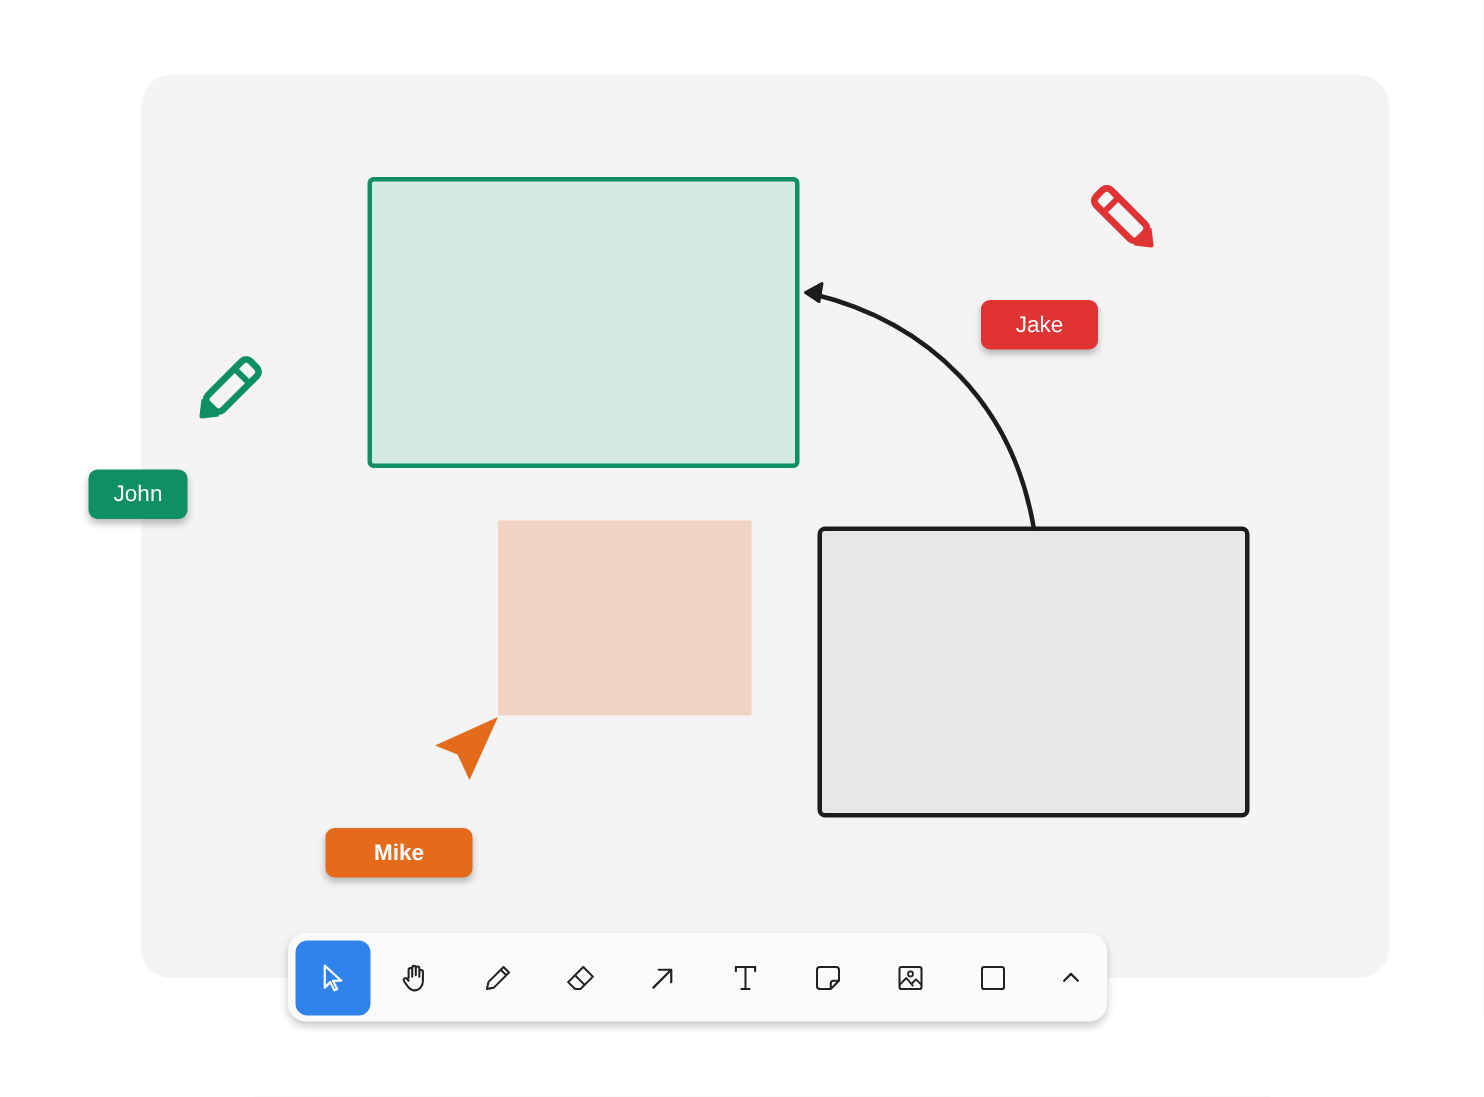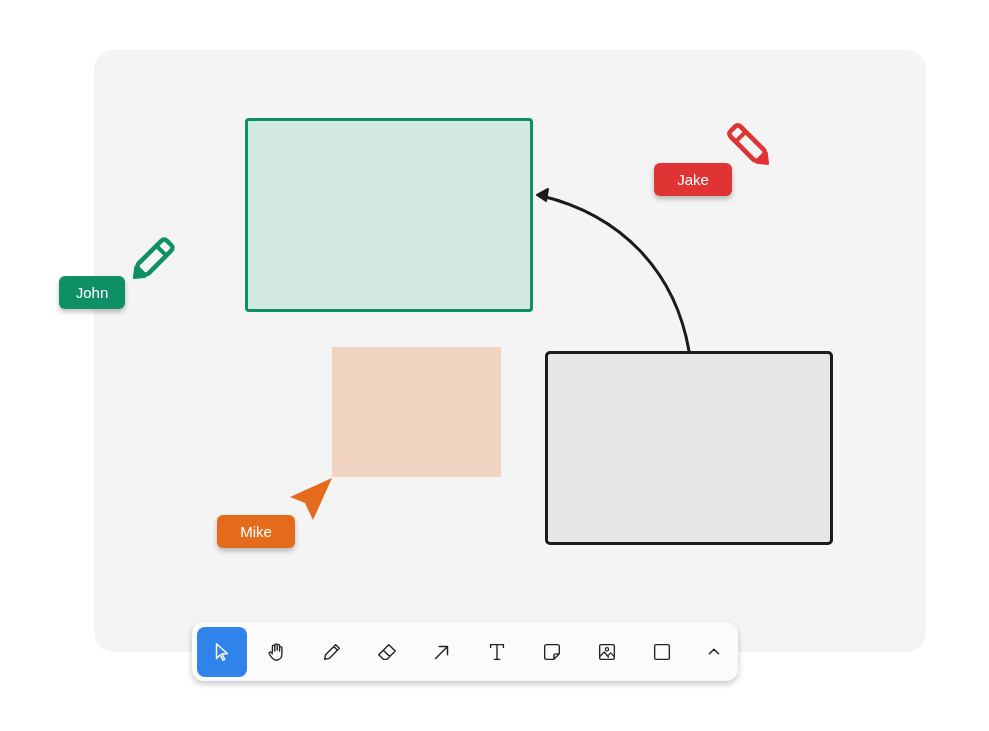--- a/index.html
+++ b/index.html
@@ -22,24 +22,25 @@
     .shape-gray {
       position: absolute; left: 545px; top: 351px; width: 282px; height: 188px;
       background: #e6e6e6; border: 3.5px solid #1c1c1c; border-radius: 5px;
     }
     .overlay { position: absolute; left: 0; top: 0; width: 989px; height: 731px; pointer-events: none; }
     .overlay * { pointer-events: auto; }
     .label {
       position: absolute; height: 33px; border-radius: 6px; color: #ffffff;
       font-size: 15px; display: flex; align-items: center; justify-content: center;
       box-shadow: 0 3px 5px rgba(0,0,0,0.25);
+      margin-top: 37px;
     }
     .label-john { left: 59px; top: 276px; width: 66px; background: #0e8f65; }
     .label-jake { left: 654px; top: 163px; width: 78px; background: #e03333; }
-    .label-mike { left: 217px; top: 515px; width: 78px; background: #e46a1c; }
+    .label-mike { left: 217px; top: 515px; width: 98px; background: #e46a1c; font-weight: bold; }
     .toolbar {
       position: absolute; left: 192px; top: 622px; width: 546px; height: 59px;
       background: #fbfbfb; border-radius: 12px;
       box-shadow: 0 3px 6px rgba(0,0,0,0.22);
     }
     .tool {
       position: absolute; top: 5px; width: 50px; height: 50px; border-radius: 8px;
       display: flex; align-items: center; justify-content: center; cursor: pointer;
     }
     .tool.active { background: #2f83ea; }

